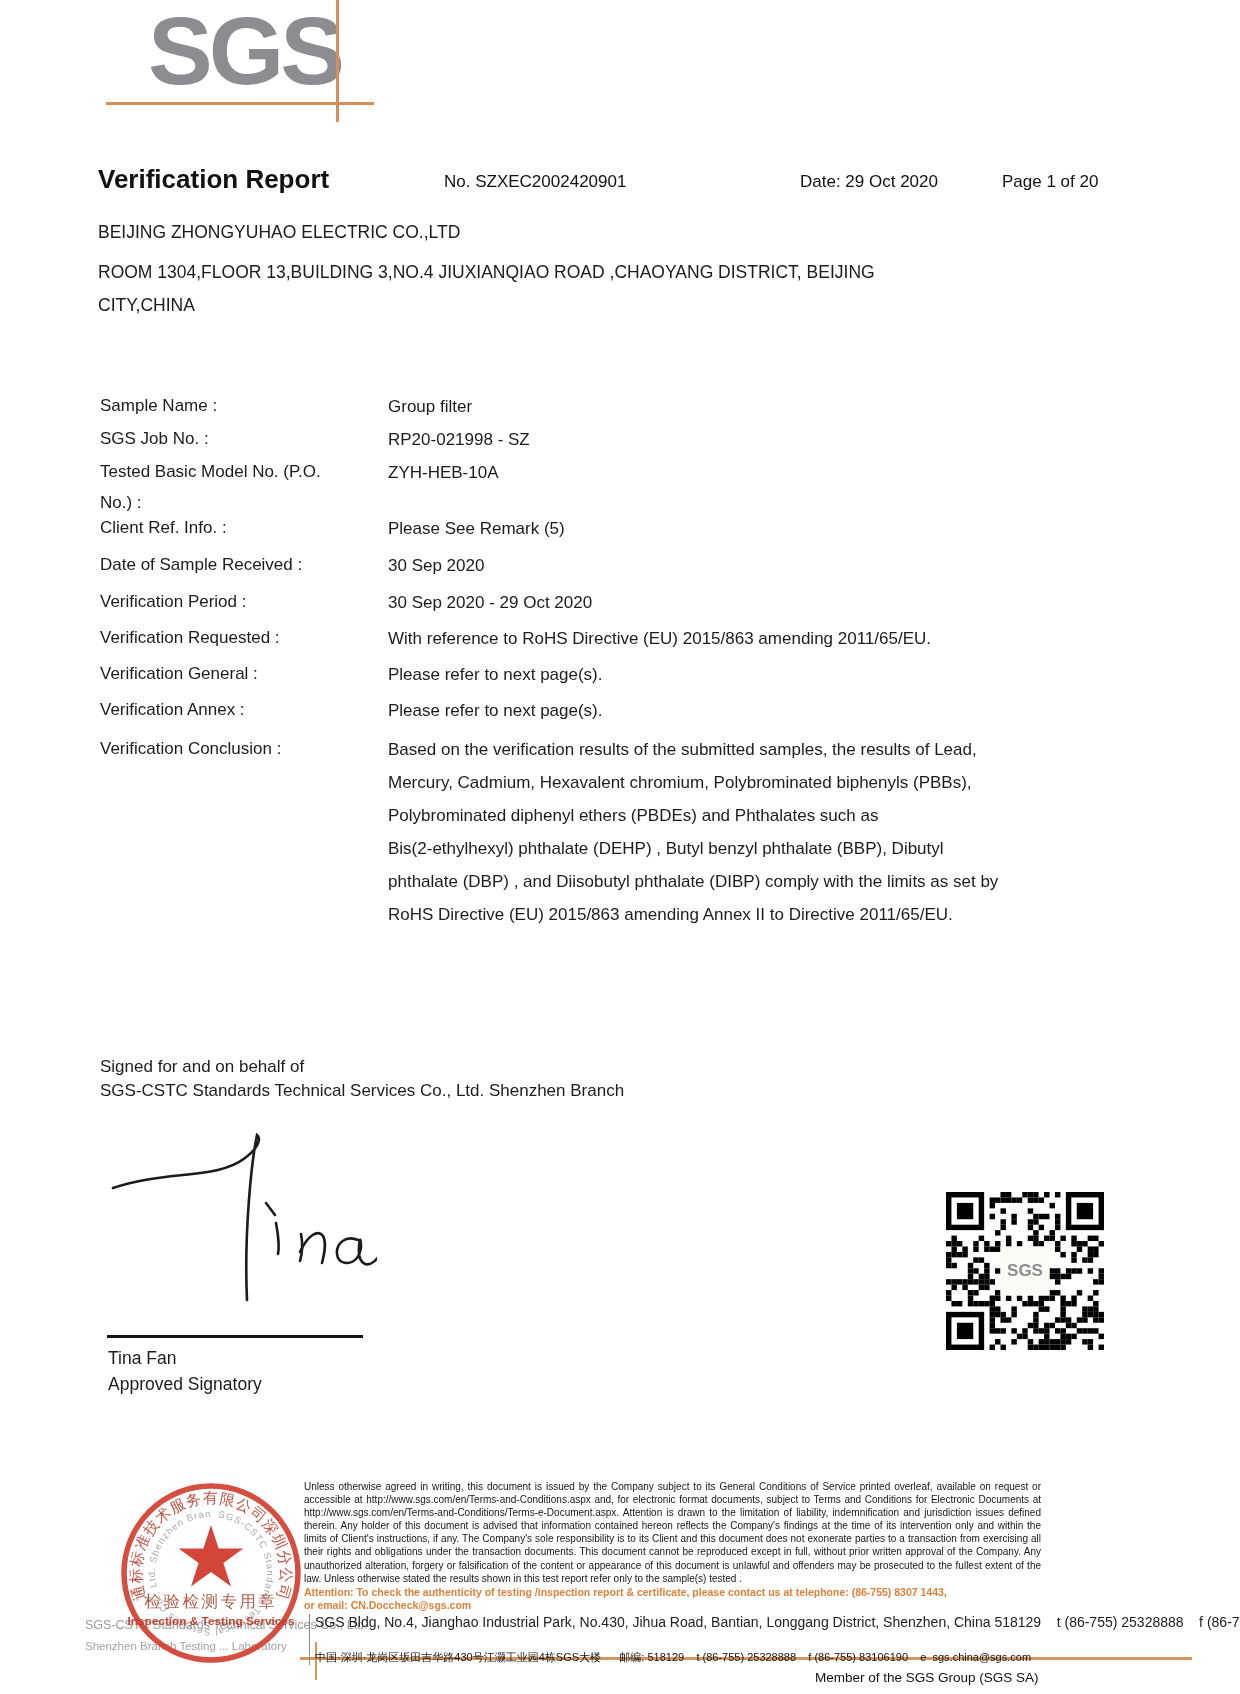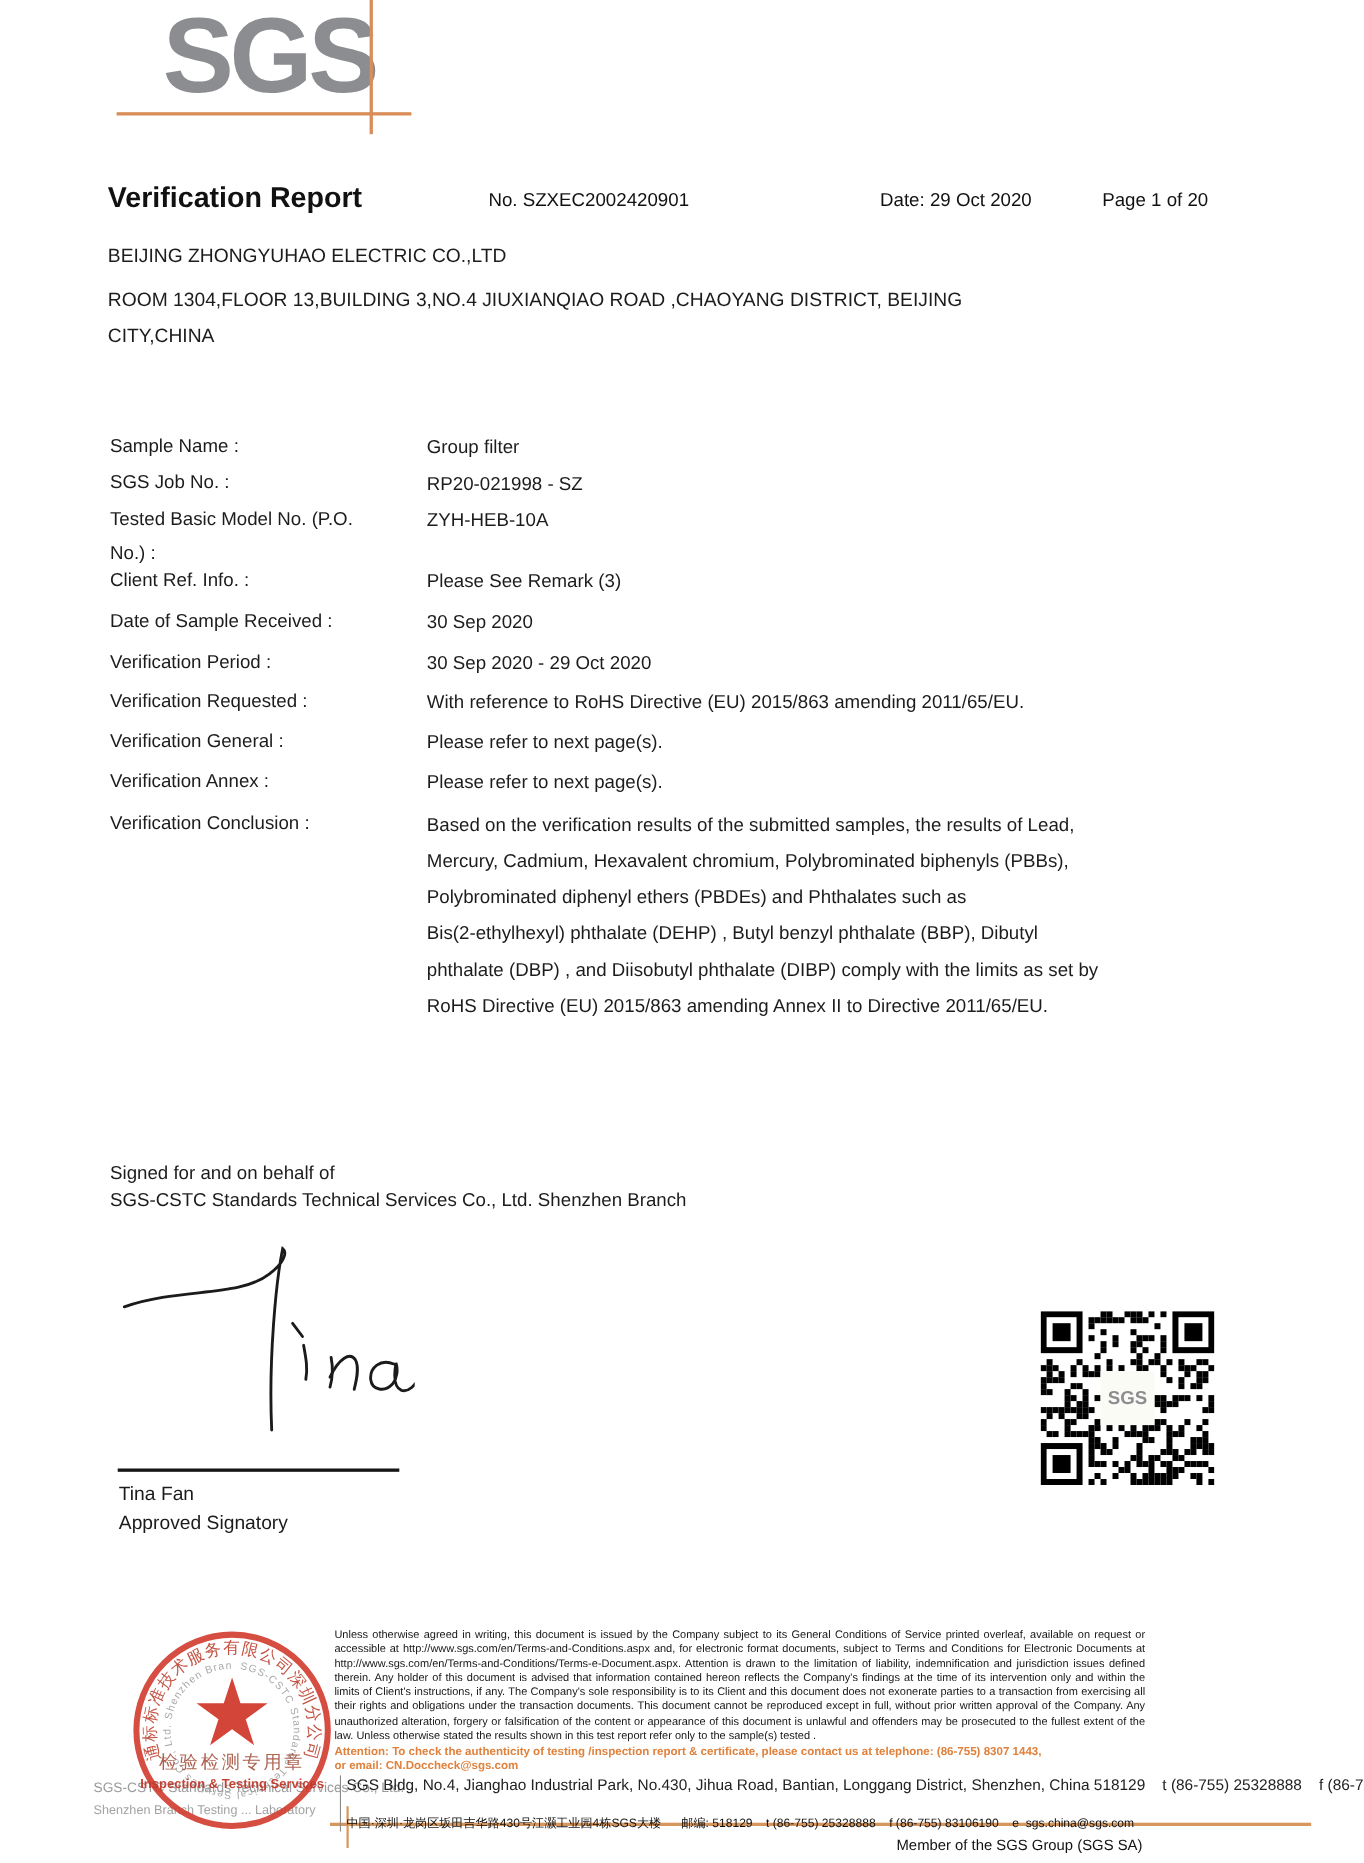--- a/index.html
+++ b/index.html
@@ -75,21 +75,21 @@
     <span class="flabel">SGS Job No. :</span>
     <span class="fvalue">RP20-021998 - SZ</span>
   </div>
   <div class="abs frow" style="top:456px">
     <span class="flabel">Tested Basic Model No. (P.O.
 No.) :</span>
     <span class="fvalue">ZYH-HEB-10A</span>
   </div>
   <div class="abs frow" style="top:512px">
     <span class="flabel">Client Ref. Info. :</span>
-    <span class="fvalue">Please See Remark (3)</span>
+    <span class="fvalue">Please See Remark (5)</span>
   </div>
   <div class="abs frow" style="top:549px">
     <span class="flabel">Date of Sample Received :</span>
     <span class="fvalue">30 Sep 2020</span>
   </div>
   <div class="abs frow" style="top:586px">
     <span class="flabel">Verification Period :</span>
     <span class="fvalue">30 Sep 2020 - 29 Oct 2020</span>
   </div>
   <div class="abs frow" style="top:622px">

